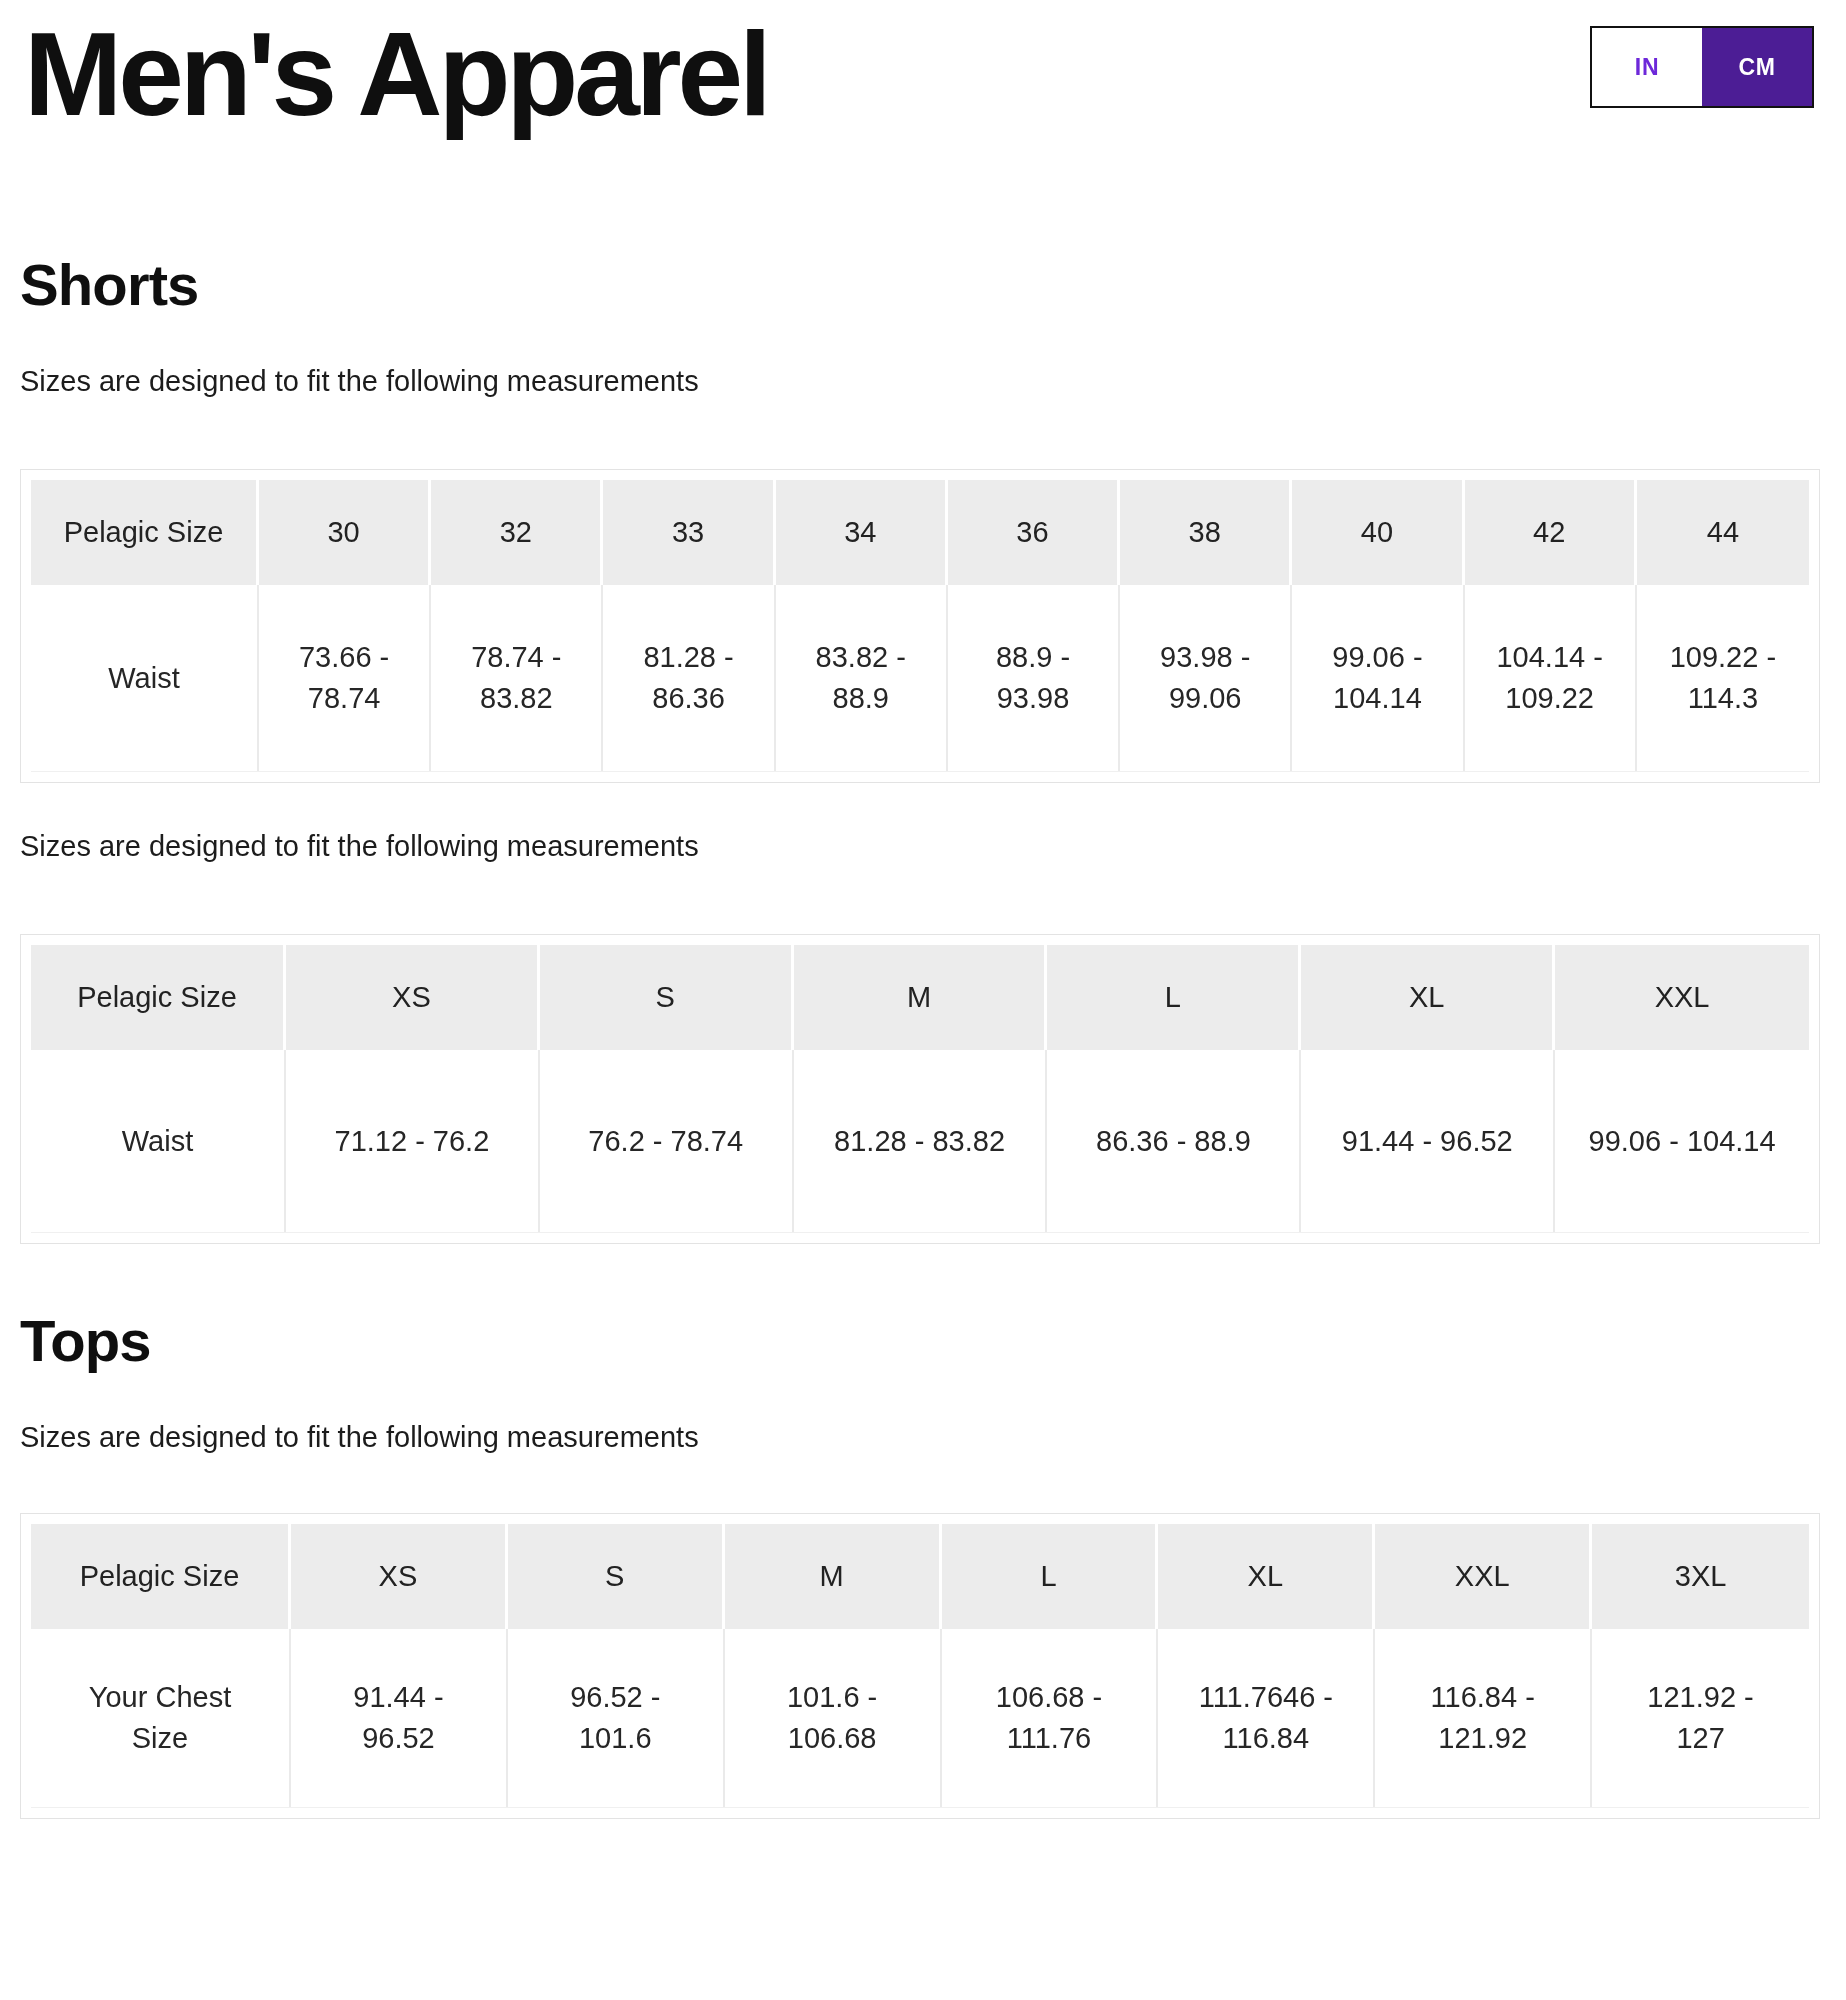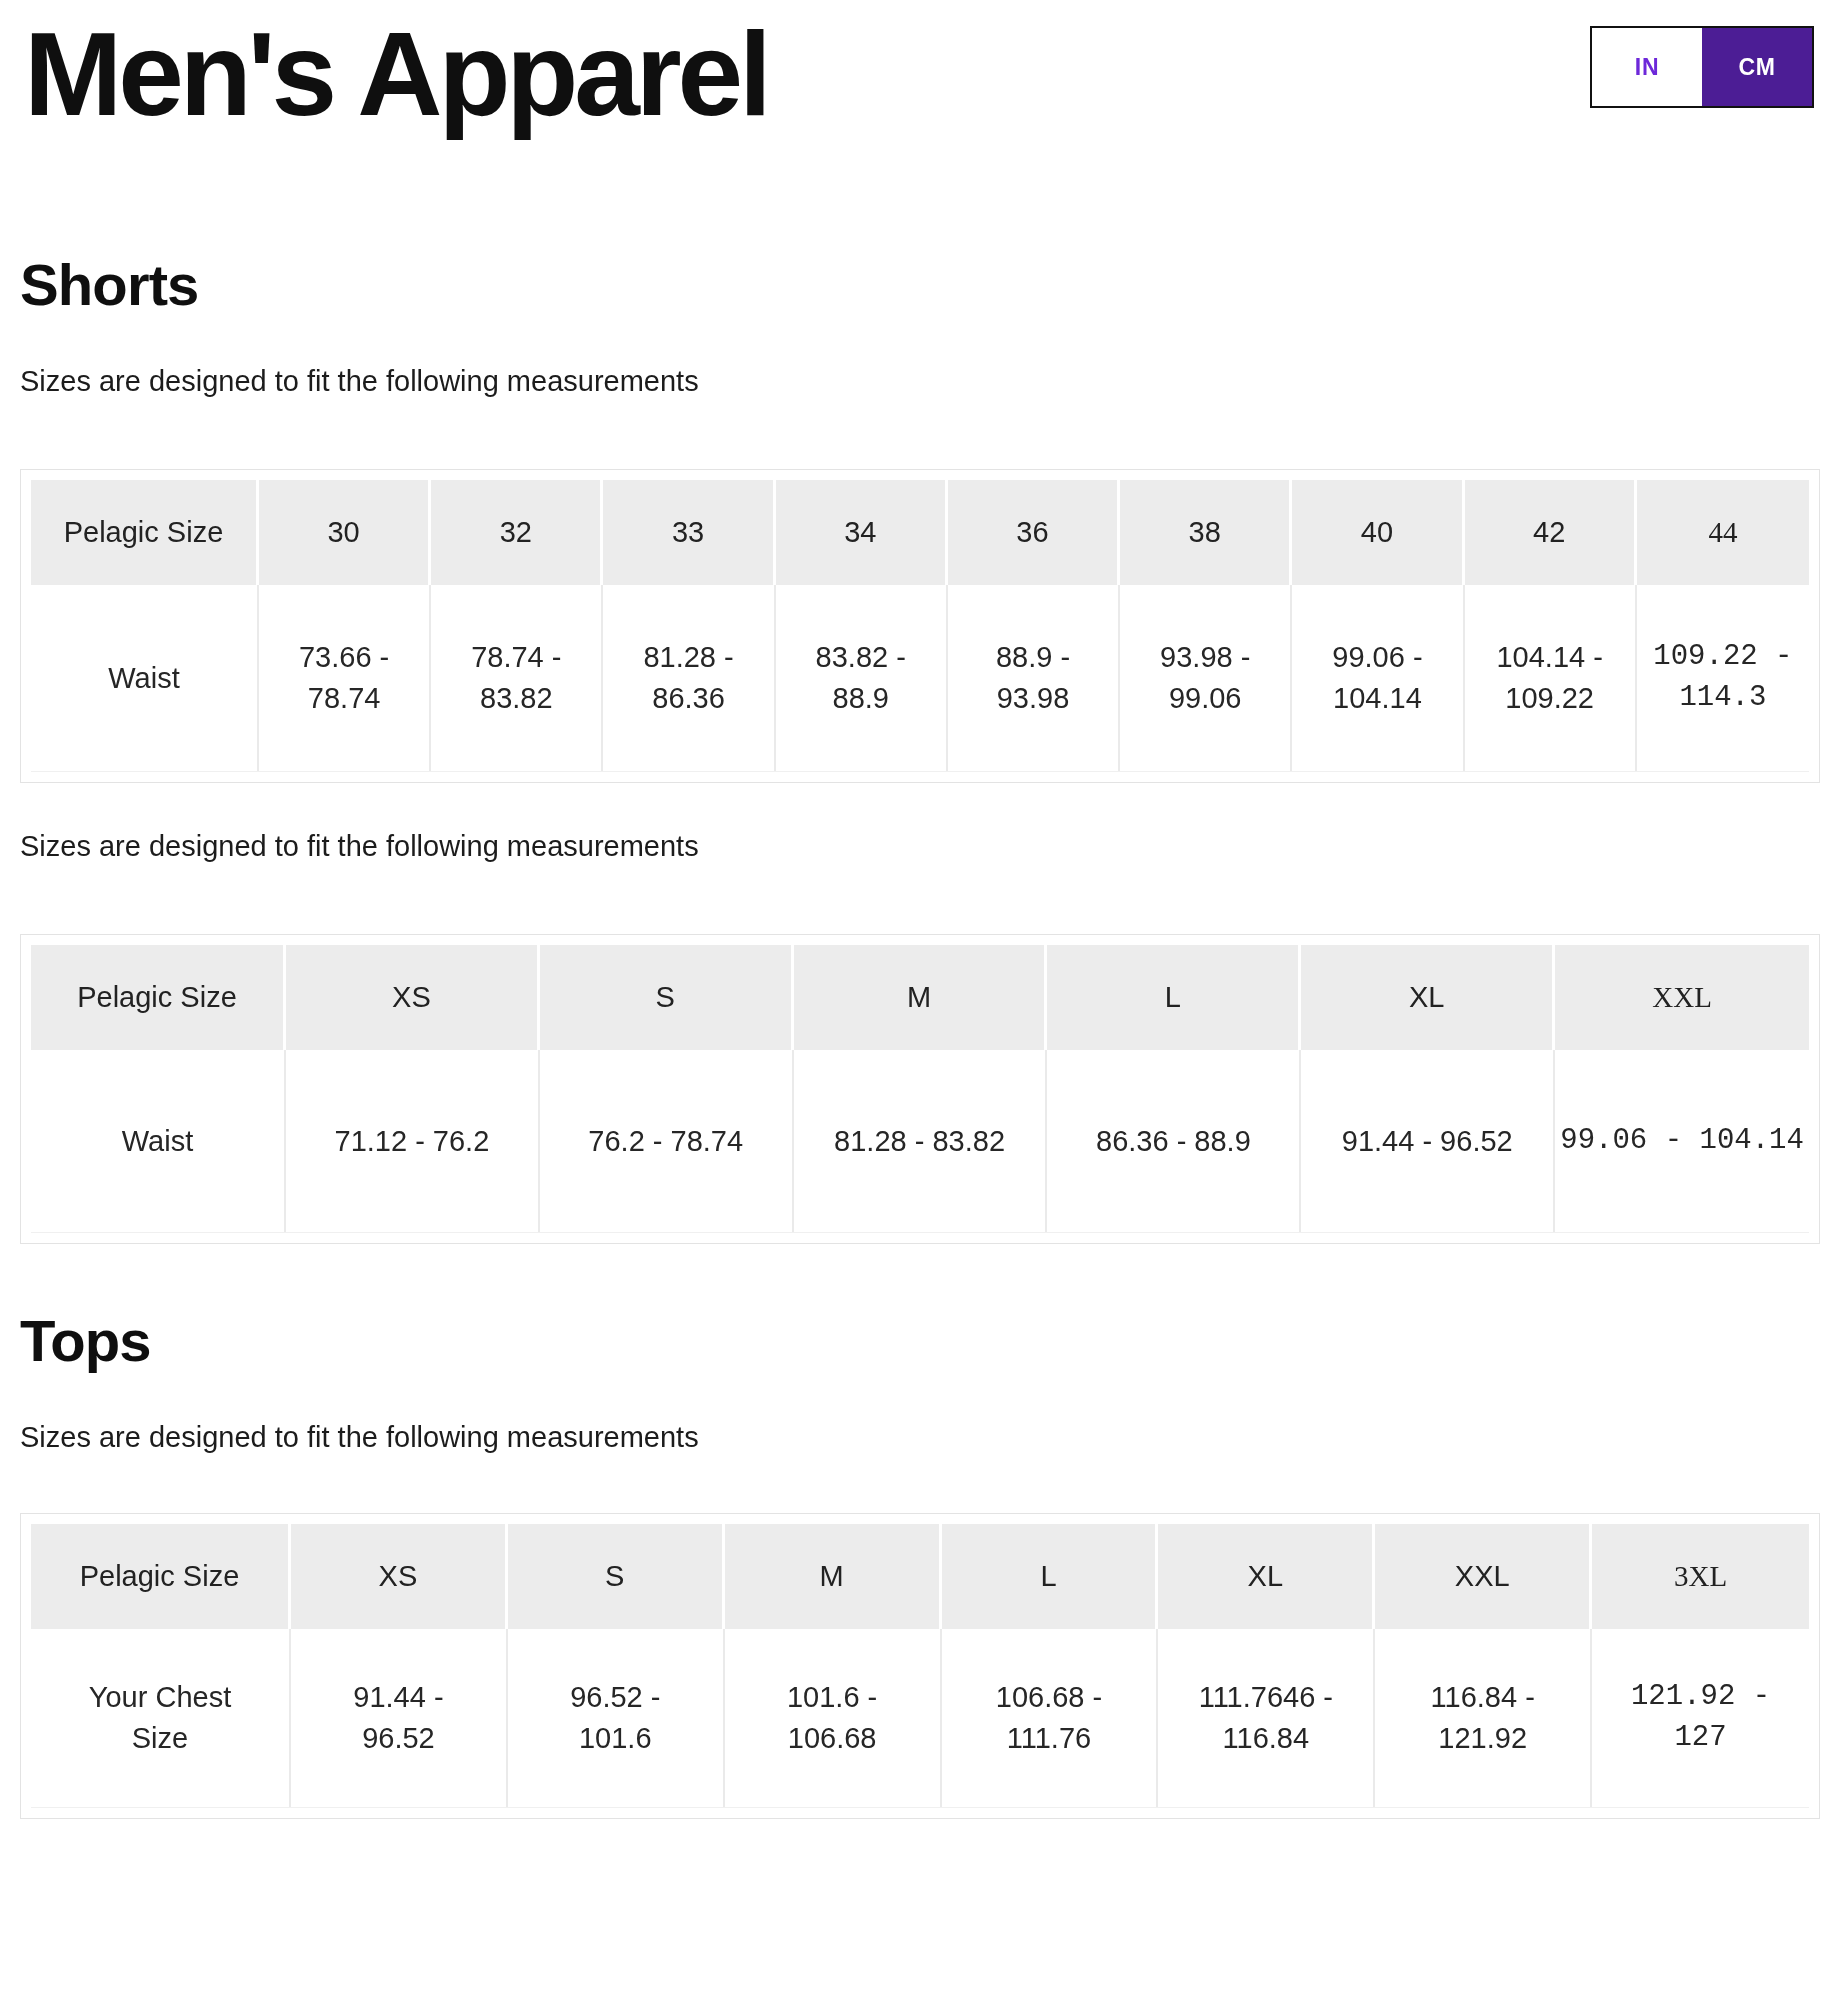--- a/index.html
+++ b/index.html
@@ -91,26 +91,26 @@
     line-height: 1.4;
     white-space: pre-line;
     color: #262626;
   }
   .head-row .cell {
     background: #ececec;
     height: 105px;
     border-right: 3px solid #ffffff;
     color: #222222;
   }
-  .head-row .cell:last-child { border-right: none; font-family: Liberation Serif, serif; }
+  .head-row .cell:last-child { border-right: none; }
   .body-row .cell {
     background: #ffffff;
     border-right: 2px solid #eaeaea;
   }
-  .body-row .cell:last-child { border-right: none; font-family: Liberation Mono, monospace; }
+  .body-row .cell:last-child { border-right: none; }
   .sec-shorts  .body-row .cell { min-height: 186px; }
   .sec-elastic .body-row .cell { min-height: 182px; }
   .sec-tops    .body-row .cell { min-height: 178px; }
 </style>
 </head>
 <body>
 
 <div class="page">
 
   <h1 class="page-title">Men's Apparel</h1>

